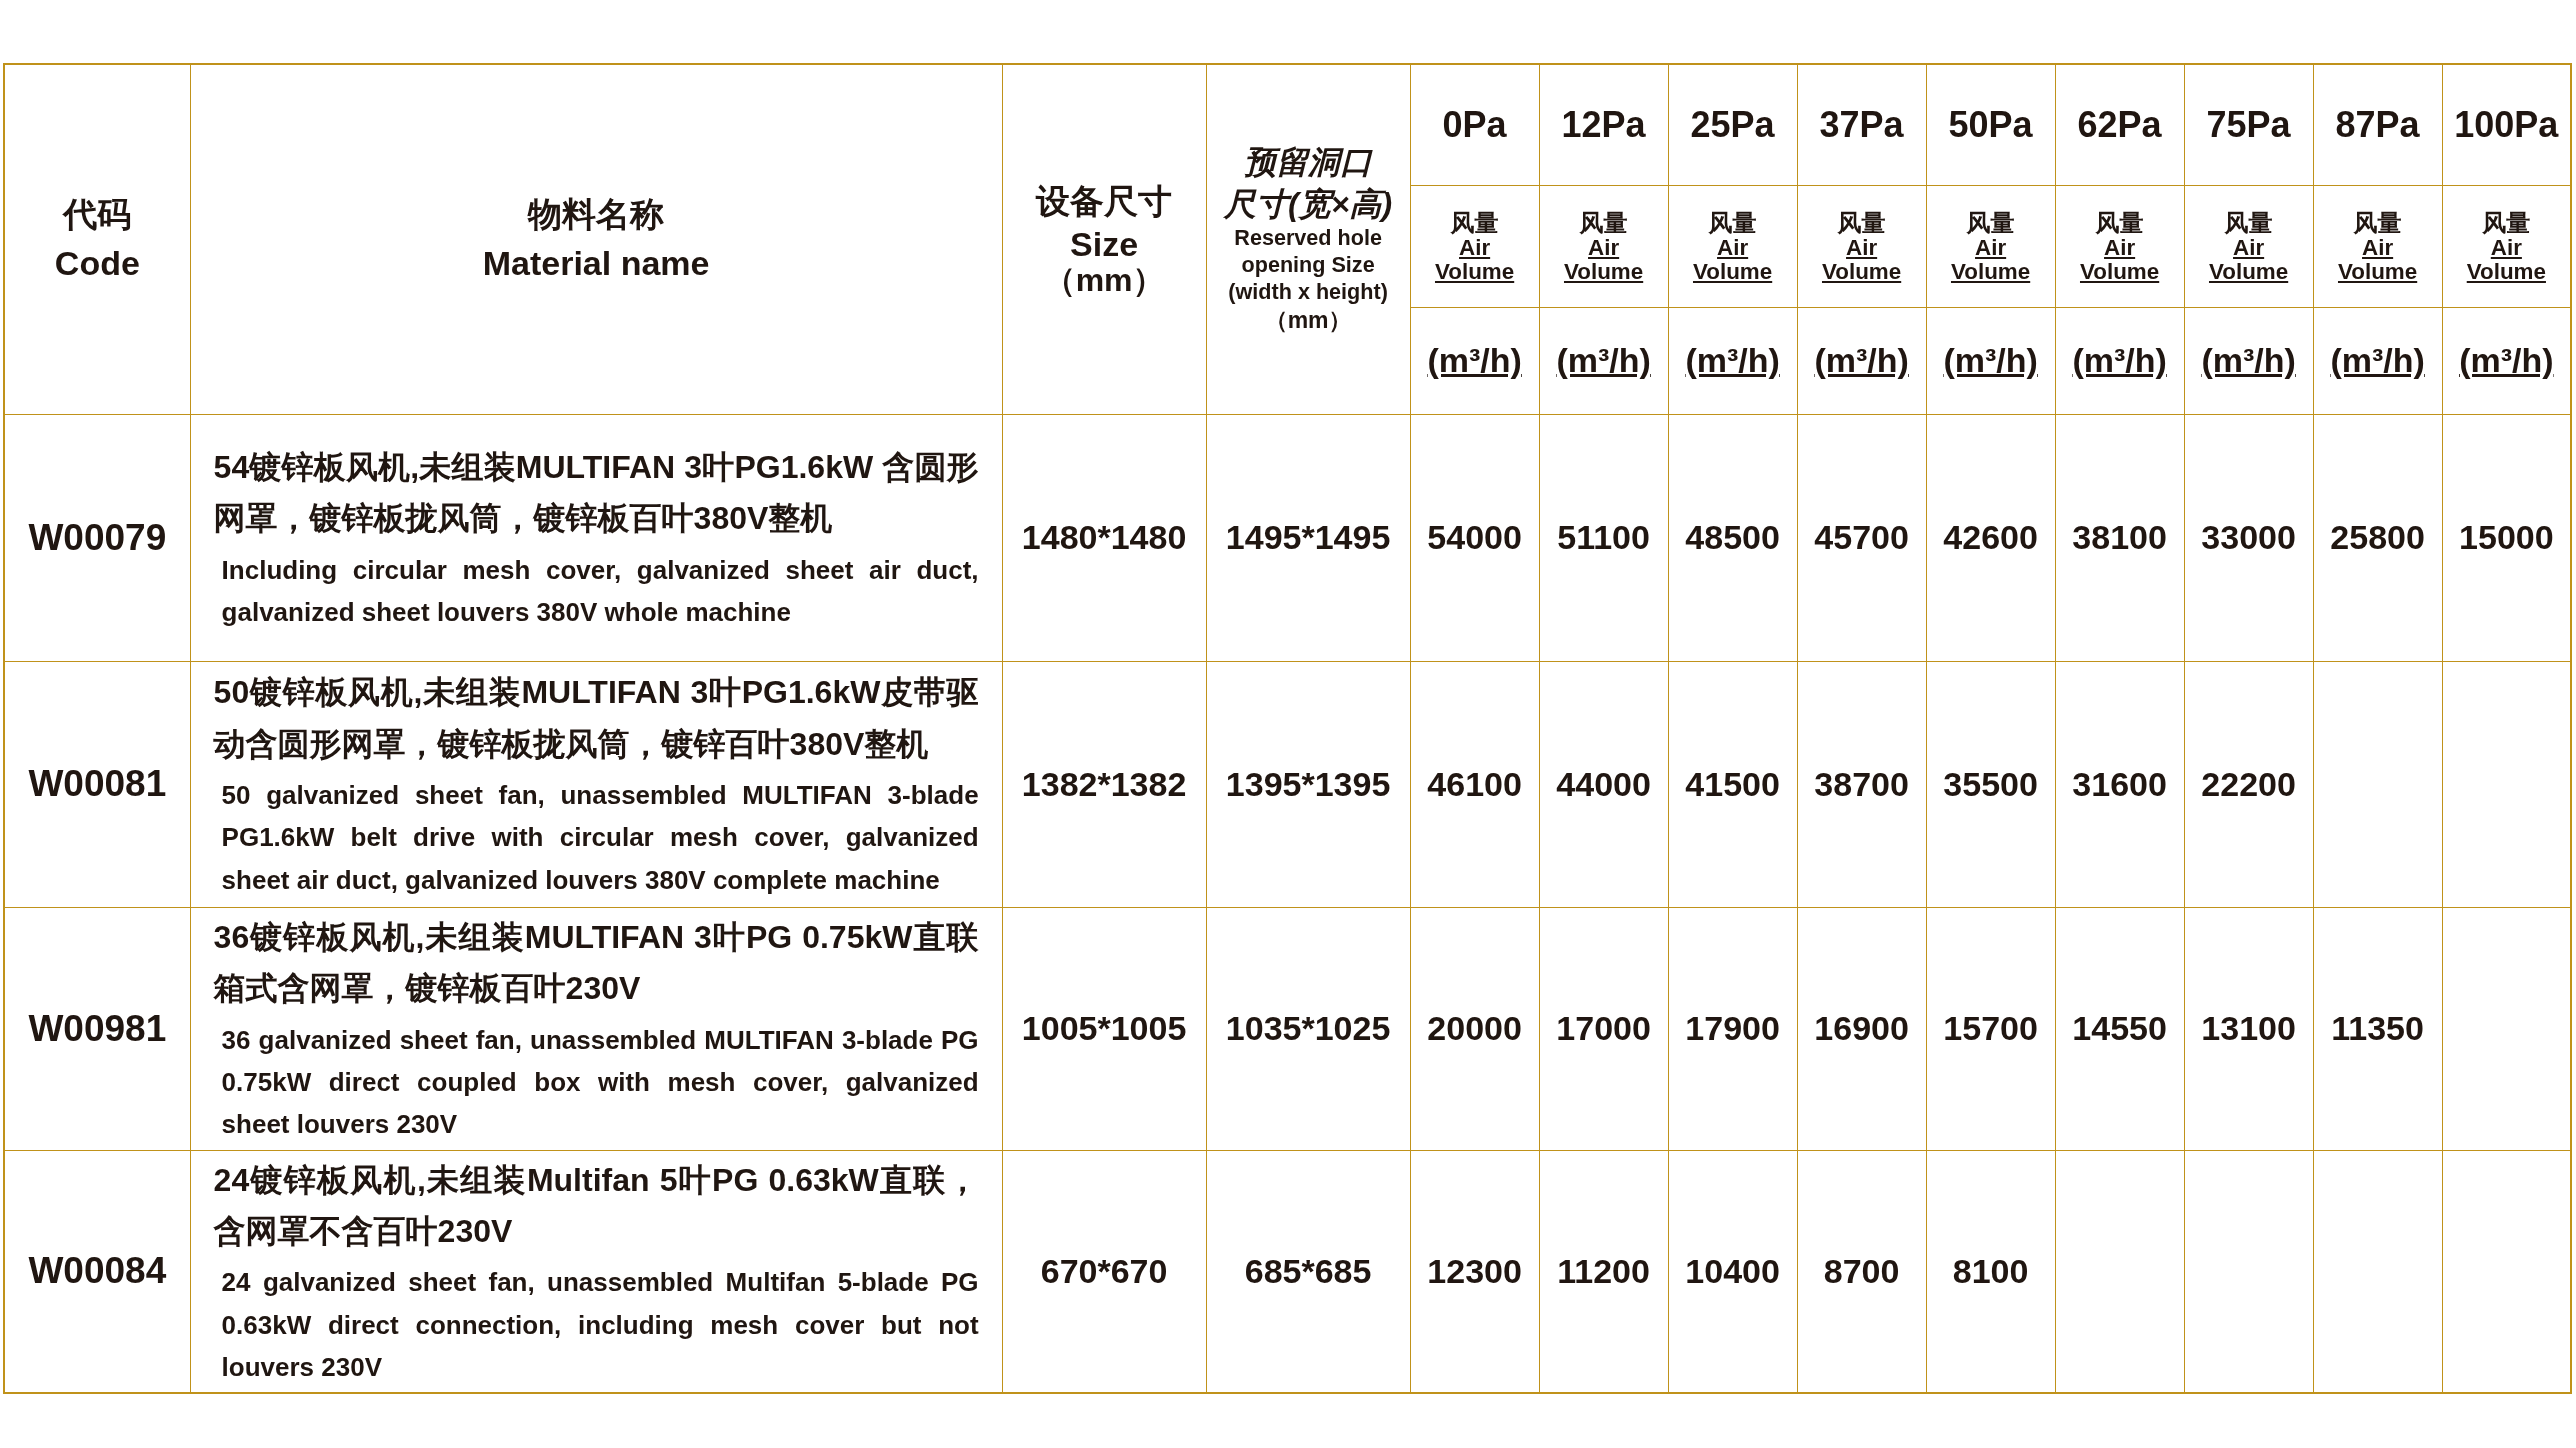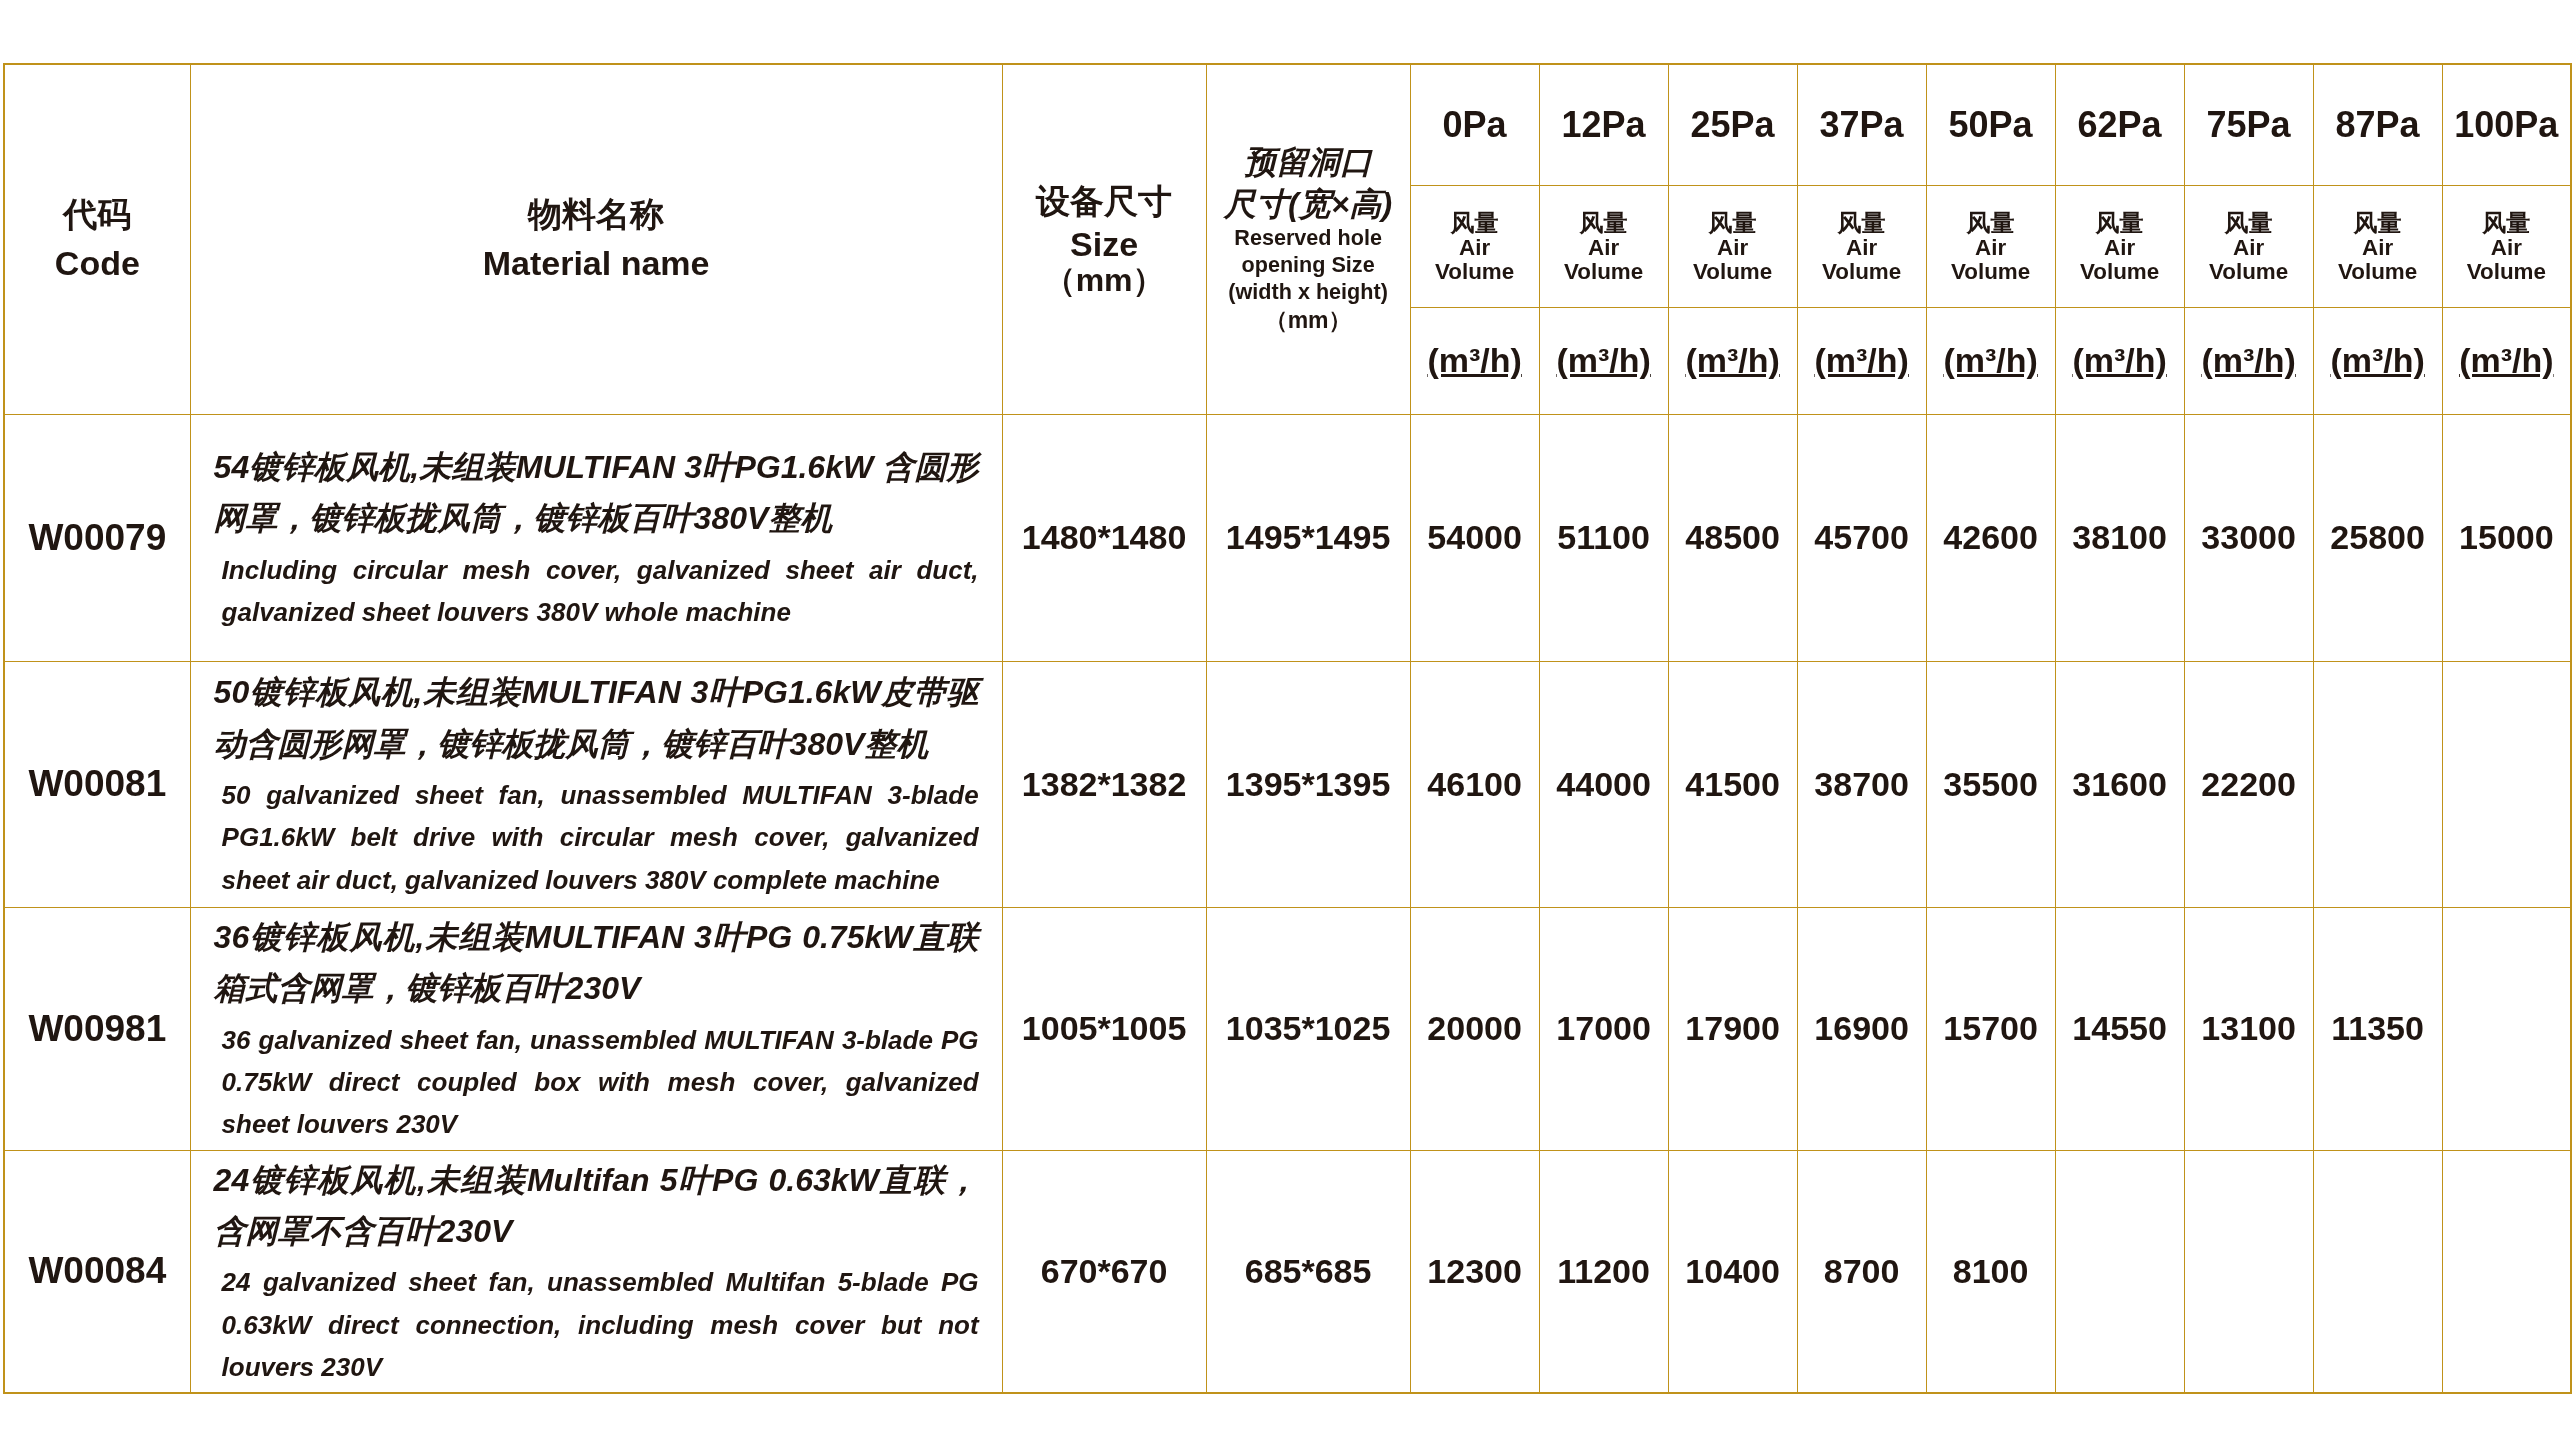--- a/index.html
+++ b/index.html
@@ -46,26 +46,26 @@
   .h-zh   { font-size: 34px; line-height: 1.45; }
   .h-en   { font-size: 34px; line-height: 1.45; }
   .size-zh  { font-size: 34px; line-height: 1.35; }
   .size-en  { font-size: 34px; line-height: 1.12; }
   .size-mm  { font-size: 32px; line-height: 1.12; }
   .hole-zh  { font-size: 32px; line-height: 1.3; font-style: italic; }
   .hole-en  { font-size: 21.6px; line-height: 1.25; }
   .hole-mm  { font-size: 23px; line-height: 1.3; }
   .pa       { font-size: 36px; }
   .av-zh    { font-size: 24px; line-height: 1.15; }
-  .av-en    { font-size: 22.4px; line-height: 1.05; }
+  .av-en    { font-size: 22.4px; line-height: 1.05; text-decoration: underline; }
   .unit     { font-size: 34px; text-decoration: underline; }
 
   td.code { font-size: 37px; }
   td.num  { font-size: 34px; }
-  td.mat  { padding: 4px 23px; text-align: left; font-style: italic; }
+  td.mat  { padding: 4px 23px; text-align: left; }
   .zh {
     font-size: 32px;
     line-height: 1.6;
     text-align: justify;
     text-justify: inter-ideograph;
   }
   .en {
     font-size: 26px;
     line-height: 1.62;
     margin-top: 4.6px;

